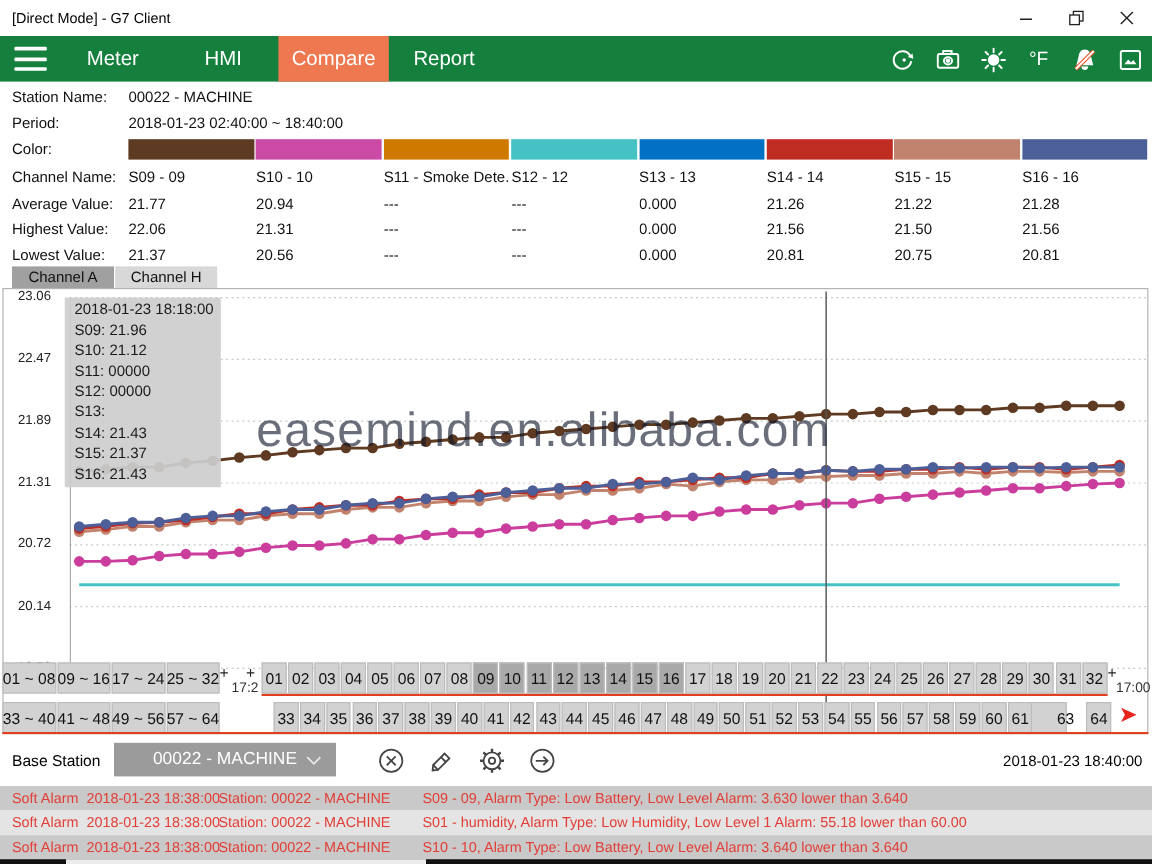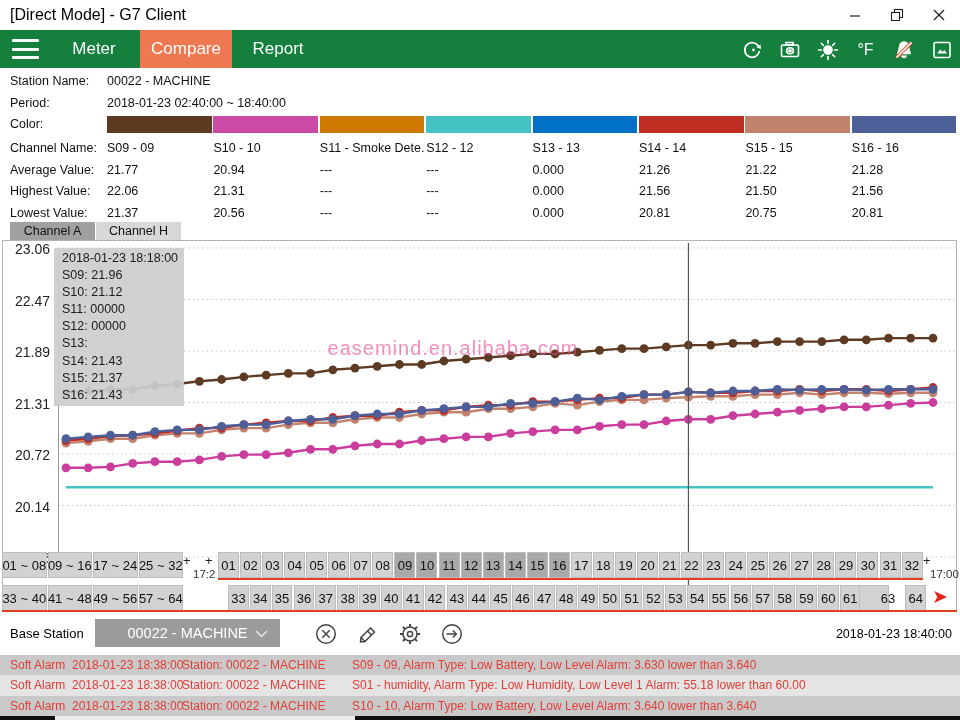--- a/index.html
+++ b/index.html
@@ -2,21 +2,21 @@
 <html><head>
 <meta charset="utf-8">
 <style>
   * { margin:0; padding:0; box-sizing:border-box; }
   html,body { width:960px; height:720px; }
   body { position:relative; overflow:hidden; background:#fff;
          font-family:"Liberation Sans","DejaVu Sans",sans-serif; color:#111; }
 
   
   .titlebar { position:absolute; top:0; left:0; width:960px; height:30px; background:#fff; }
-  .title-text { position:absolute; left:10px; top:0; line-height:30px; font-size:16px; color:#000; }
+  .title-text { position:absolute; left:10px; top:0; line-height:30px; font-size:12px; color:#000; }
   .win-controls { position:absolute; right:0; top:0; height:30px; display:flex; }
   .win-btn { width:42px; height:30px; display:flex; align-items:center; justify-content:center; }
 
   
   .navbar { position:absolute; top:30px; left:0; width:960px; height:38px; background:#15803d; }
   .hamburger { position:absolute; left:12px; top:9px; width:27px; height:20px; display:flex; flex-direction:column; justify-content:space-between; cursor:pointer; }
   .hamburger span { display:block; height:3px; background:#fff; border-radius:1px; }
   .nav-items { position:absolute; left:48px; top:0; height:38px; display:flex; }
   .nav-item { width:92px; height:38px; line-height:38px; text-align:center; color:#fff; font-size:17px; cursor:pointer; }
   .nav-item.active { background:#ee7850; }
@@ -34,24 +34,24 @@
 
   
   .tabs { position:absolute; top:222px; left:10px; display:flex; }
   .tab { width:85px; height:18px; line-height:18px; text-align:center; font-size:12.5px; cursor:pointer; }
   .tab.active { background:#a0a0a0; }
   .tab.inactive { background:#d8d8d8; margin-left:1px; }
 
   
   .chart-region { position:absolute; top:240px; left:2px; width:955px; height:372px;
                   border:1px solid #b4b4b4; background:#fff; overflow:hidden; }
-  .ytick { position:absolute; left:6px; width:42px; height:14px; font-size:14px; color:#222; text-align:left; }
+  .ytick { position:absolute; left:6px; width:42px; height:14px; font-size:11px; color:#222; text-align:left; }
   #plot { position:absolute; left:55px; top:0; }
   .watermark { position:absolute; left:90px; top:96px; width:720px; text-align:center;
-               font-size:20px; color:#ec4899; opacity:.62; letter-spacing:1px; z-index:3; }
+               font-size:40px; color:#0f172a; opacity:.62; letter-spacing:1px; z-index:3; }
   .tooltip { position:absolute; left:51px; top:7px; width:130px; height:158px; background:rgba(206,206,206,.93);
              padding:2px 8px; font-size:12.5px; line-height:17.1px; color:#1a1a1a; z-index:5; white-space:nowrap; }
 
   
   .selector-zone { position:absolute; top:552px; left:2px; width:955px; height:60px; }
   .sel-btn { position:absolute; height:26px; background:#d2d2d2; border:1px solid #bdbdbd;
              font-size:13px; color:#111; display:flex; align-items:center; justify-content:center;
              cursor:pointer; white-space:nowrap; }
   .sel-btn.selected { background:#a9a9a9; }
   .plus-mark { position:absolute; top:1px; font-size:13px; color:#222; z-index:1; }
@@ -108,20 +108,21 @@
 </div>
 
 <div class="navbar">
   <div class="hamburger">
       <span></span>
       <span></span>
       <span></span>
     </div>
   <div class="nav-items" id="nav-items">
       <div class="nav-item">Meter</div>
+      <div class="nav-item">HMI</div>
       <div class="nav-item active">Compare</div>
       <div class="nav-item">Report</div>
     </div>
   <div class="nav-icons">
     <div class="nav-icon">
       <svg width="24" height="24" viewBox="0 0 24 24" fill="none" stroke="#fff" stroke-width="1.7">
         <path d="M18.5 8.5 A7.3 7.3 0 1 0 19.3 13"></path>
           <polygon points="20.5,6.5 21,11 16.5,9.5" fill="#fff" stroke="none"></polygon>
           <circle cx="13.5" cy="12" r="1.4" fill="#fff" stroke="none"></circle>
       </svg>

